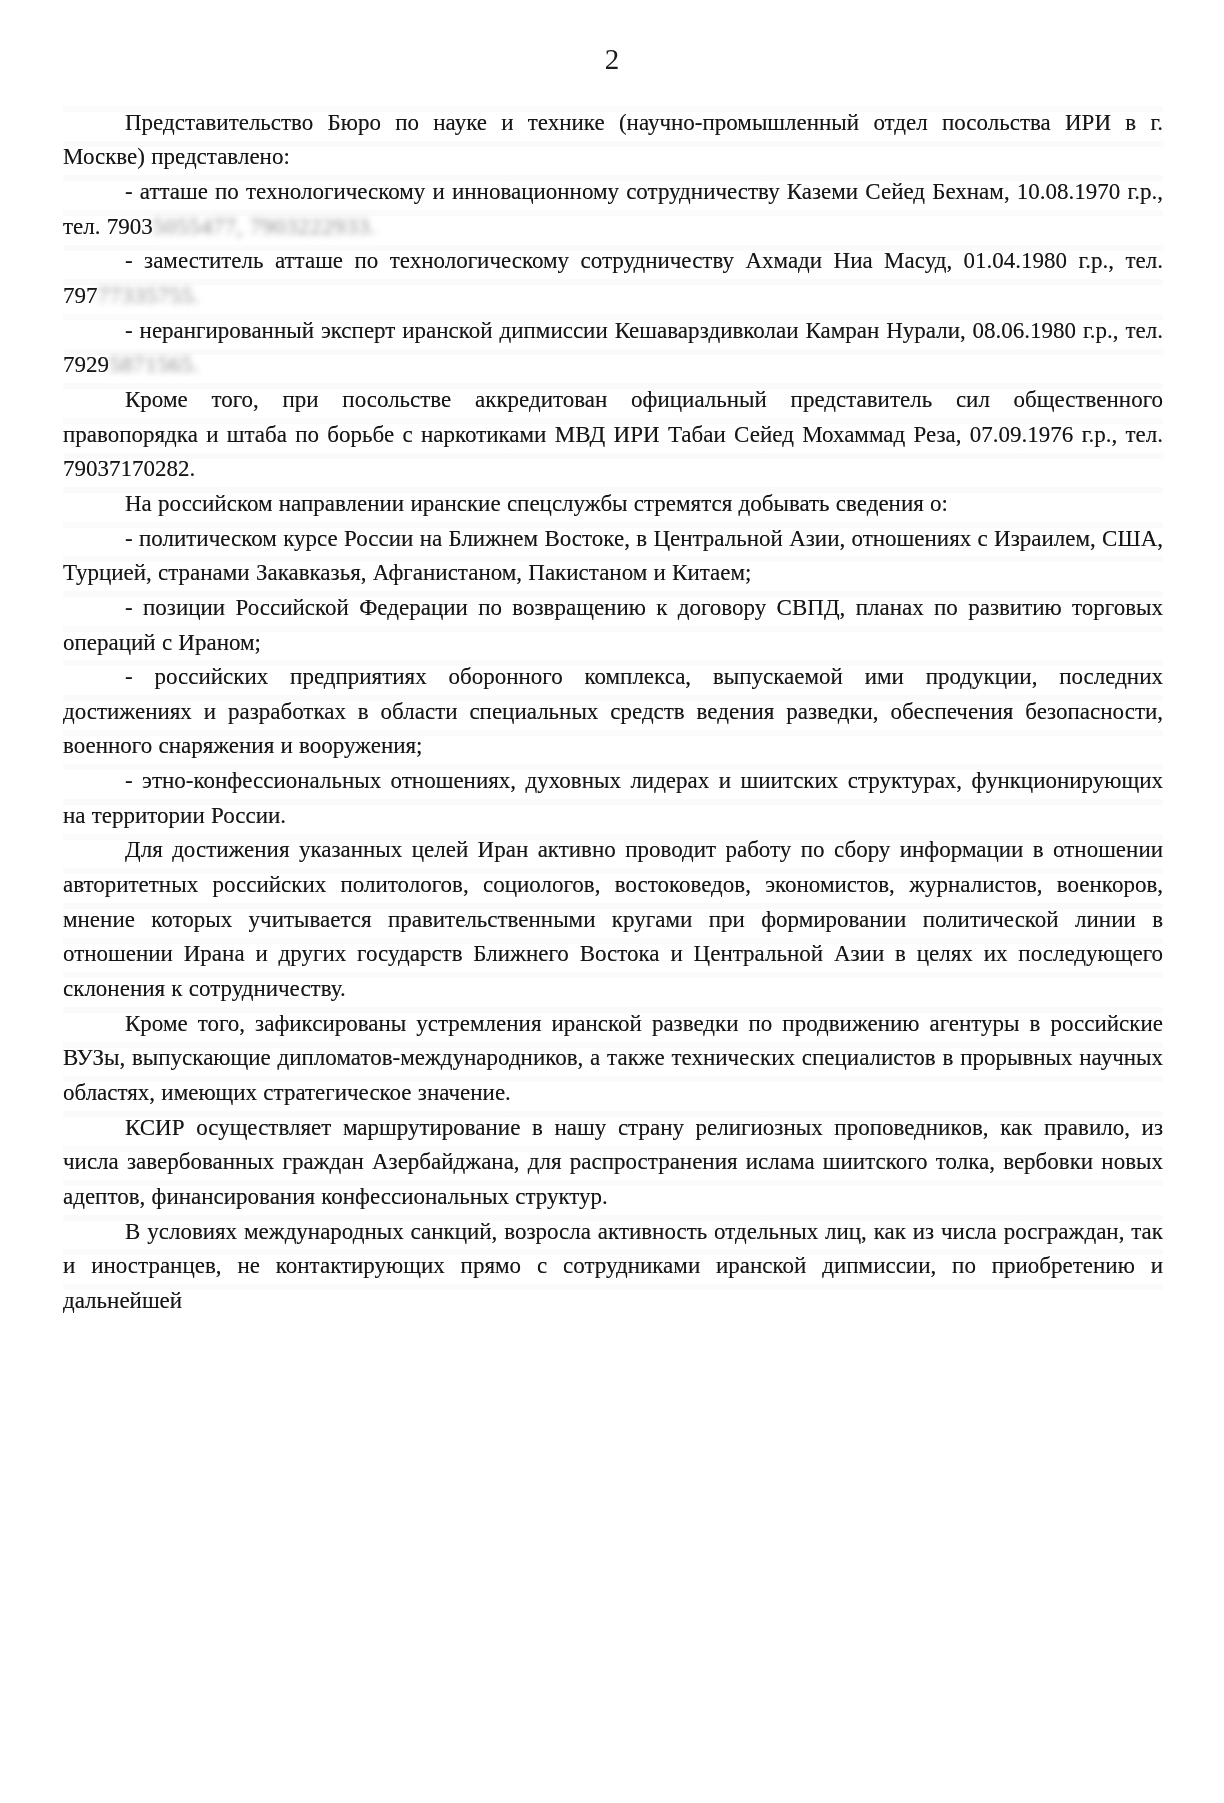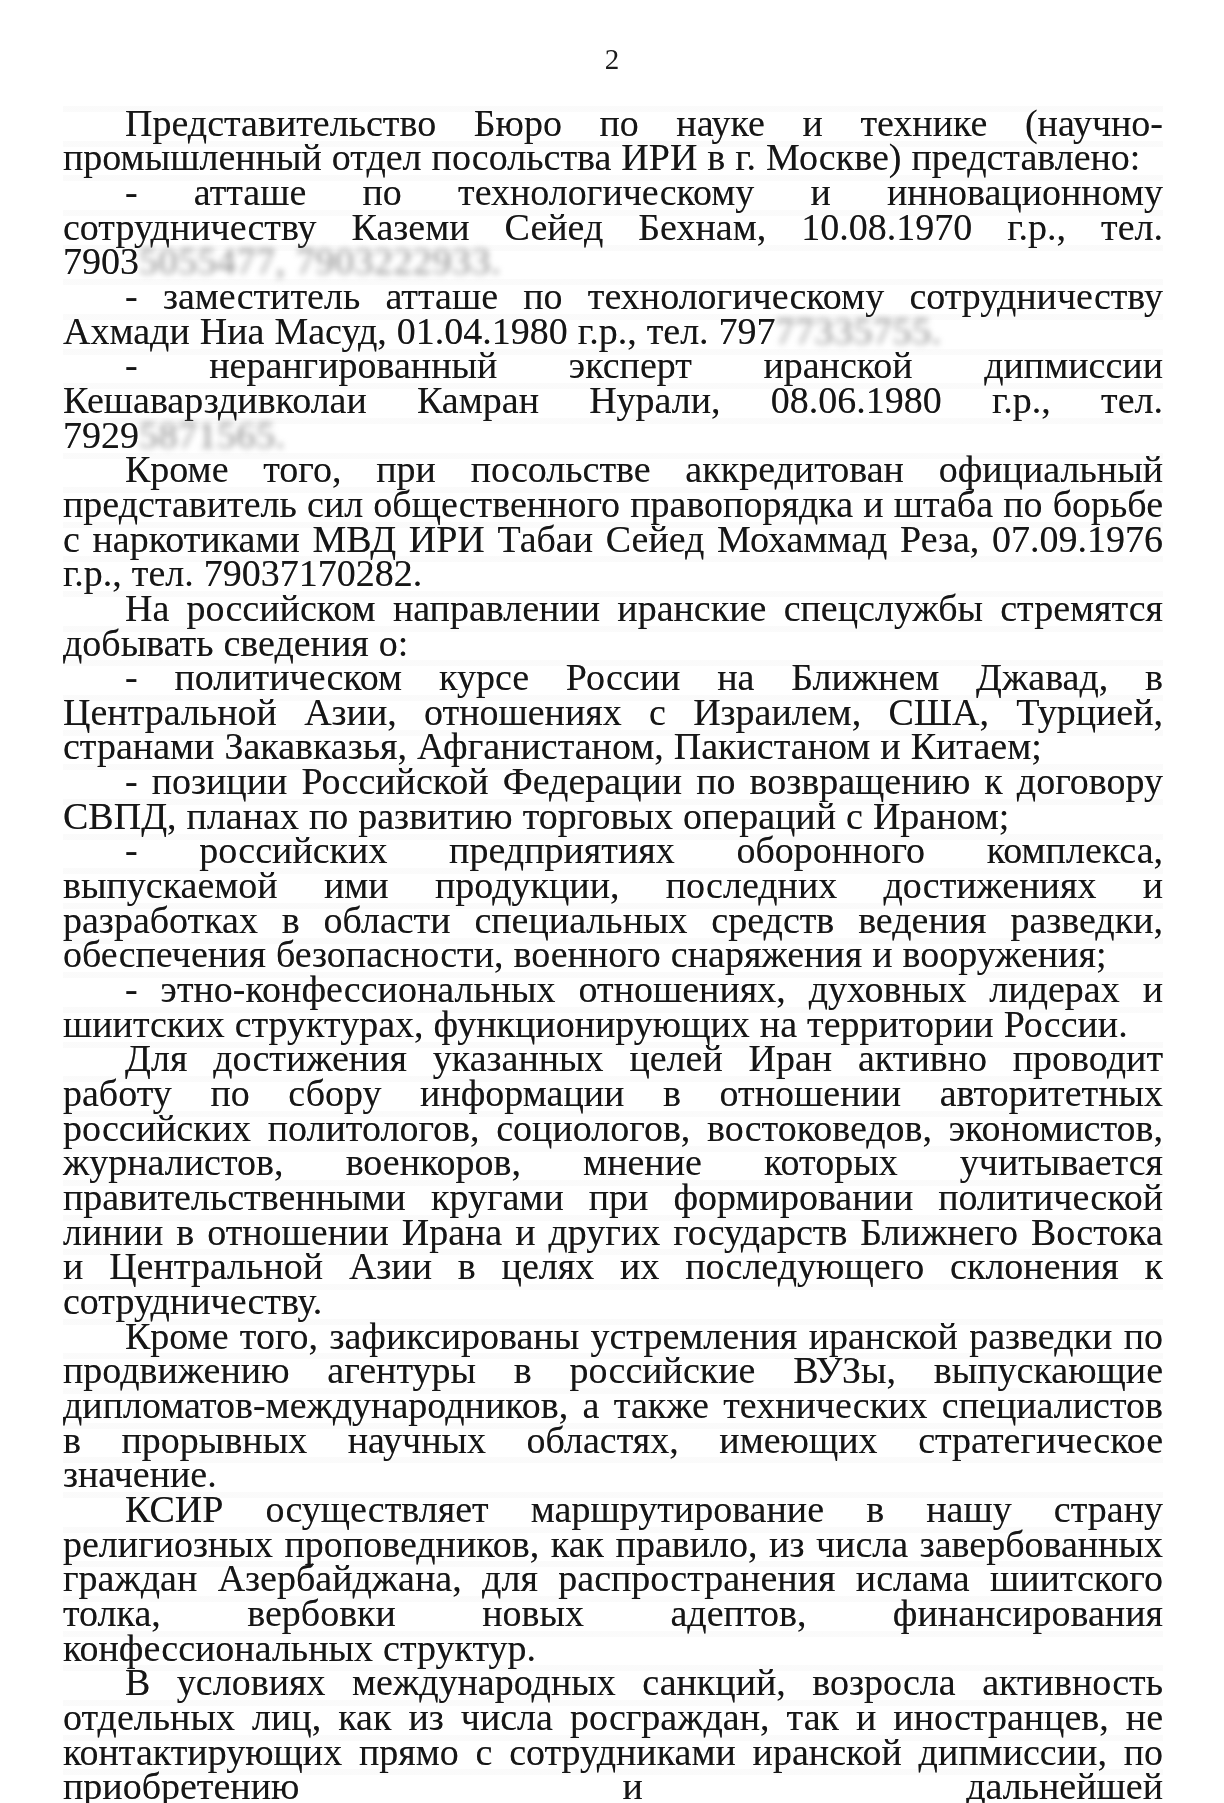--- a/index.html
+++ b/index.html
@@ -19,21 +19,21 @@
   .page-number {
     padding-top: 42px;
     text-align: center;
     font-size: 29px;
     line-height: 34.65px;
     color: #1c1c1c;
   }
   .doc-body {
     margin: 29px 0 0 63px;
     width: 1100px;
-    font-size: 38px;
+    font-size: 23px;
     line-height: 34.65px;
     text-align: justify;
     
     background: repeating-linear-gradient(
       to bottom,
       rgba(150,150,150,0.045) 0px,
       rgba(150,150,150,0.045) 6px,
       transparent 6px,
       transparent 34.65px
     );
@@ -59,21 +59,21 @@
 
 <div class="page">
   <div class="page-number">2</div>
   <div class="doc-body">
       <p class="para"><span>Представительство Бюро по науке и технике (научно-промышленный отдел посольства ИРИ в г. Москве) представлено:</span></p>
       <p class="para"><span>- атташе по технологическому и инновационному сотрудничеству Каземи Сейед Бехнам, 10.08.1970 г.р., тел. 7903</span><span class="redacted">5055477, 7903222933.</span></p>
       <p class="para"><span>- заместитель атташе по технологическому сотрудничеству Ахмади Ниа Масуд, 01.04.1980 г.р., тел. 797</span><span class="redacted">77335755.</span></p>
       <p class="para"><span>- нерангированный эксперт иранской дипмиссии Кешаварздивколаи Камран Нурали, 08.06.1980 г.р., тел. 7929</span><span class="redacted">5871565.</span></p>
       <p class="para"><span>Кроме того, при посольстве аккредитован официальный представитель сил общественного правопорядка и штаба по борьбе с наркотиками МВД ИРИ Табаи Сейед Мохаммад Реза, 07.09.1976 г.р., тел. 79037170282.</span></p>
       <p class="para"><span>На российском направлении иранские спецслужбы стремятся добывать сведения о:</span></p>
-      <p class="para"><span>- политическом курсе России на Ближнем Джавад, в Центральной Азии, отношениях с Израилем, США, Турцией, странами Закавказья, Афганистаном, Пакистаном и Китаем;</span></p>
+      <p class="para"><span>- политическом курсе России на Ближнем Востоке, в Центральной Азии, отношениях с Израилем, США, Турцией, странами Закавказья, Афганистаном, Пакистаном и Китаем;</span></p>
       <p class="para"><span>- позиции Российской Федерации по возвращению к договору СВПД, планах по развитию торговых операций с Ираном;</span></p>
       <p class="para"><span>- российских предприятиях оборонного комплекса, выпускаемой ими продукции, последних достижениях и разработках в области специальных средств ведения разведки, обеспечения безопасности, военного снаряжения и вооружения;</span></p>
       <p class="para"><span>- этно-конфессиональных отношениях, духовных лидерах и шиитских структурах, функционирующих на территории России.</span></p>
       <p class="para"><span>Для достижения указанных целей Иран активно проводит работу по сбору информации в отношении авторитетных российских политологов, социологов, востоковедов, экономистов, журналистов, военкоров, мнение которых учитывается правительственными кругами при формировании политической линии в отношении Ирана и других государств Ближнего Востока и Центральной Азии в целях их последующего склонения к сотрудничеству.</span></p>
       <p class="para"><span>Кроме того, зафиксированы устремления иранской разведки по продвижению агентуры в российские ВУЗы, выпускающие дипломатов-международников, а также технических специалистов в прорывных научных областях, имеющих стратегическое значение.</span></p>
       <p class="para"><span>КСИР осуществляет маршрутирование в нашу страну религиозных проповедников, как правило, из числа завербованных граждан Азербайджана, для распространения ислама шиитского толка, вербовки новых адептов, финансирования конфессиональных структур.</span></p>
       <p class="para continued"><span>В условиях международных санкций, возросла активность отдельных лиц, как из числа росграждан, так и иностранцев, не контактирующих прямо с сотрудниками иранской дипмиссии, по приобретению и дальнейшей</span></p>
     </div>
 </div>
 

